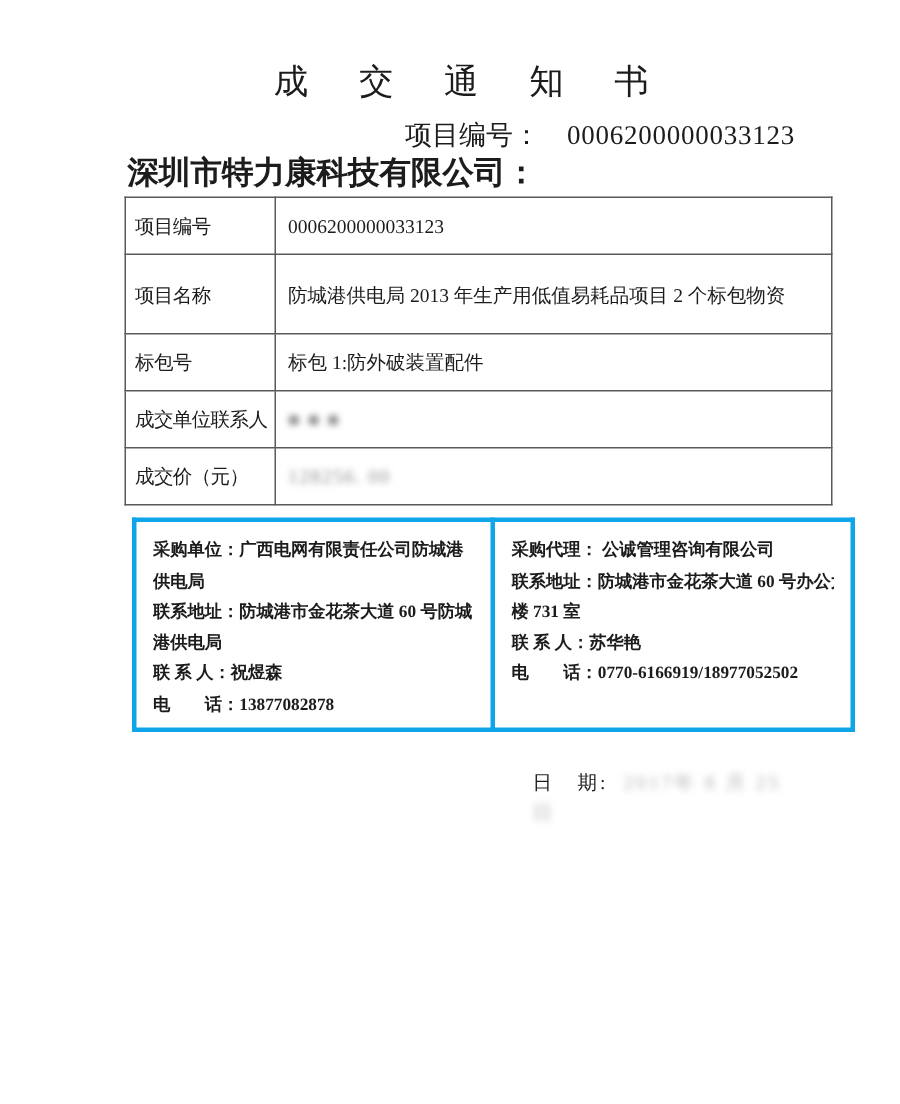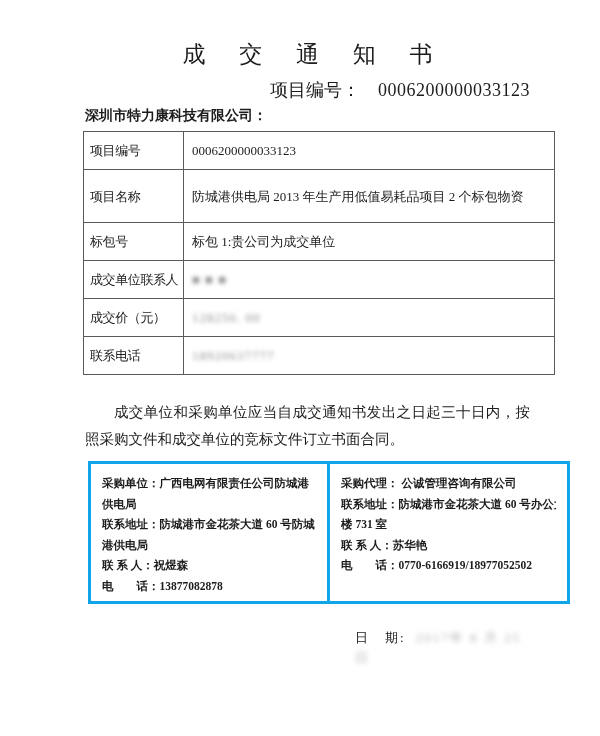--- a/index.html
+++ b/index.html
@@ -27,21 +27,21 @@
   }
   .project-no-line {
     margin-top: 10px;
     text-align: right;
     font-size: 18px;
     line-height: 20px;
   }
   .project-no-line .num { margin-left: 18px; letter-spacing: 0.5px; }
   .recipient {
     margin-top: 5px;
-    font-size: 14px;
+    font-size: 21px;
     font-weight: bold;
     line-height: 21px;
   }
   .para {
     margin: 0;
     font-size: 14.5px;
     line-height: 27px;
     text-indent: 2em;
     text-align: justify;
   }
@@ -135,38 +135,33 @@
         <tr>
           <td class="lbl">项目编号</td>
           <td class="val">0006200000033123</td>
         </tr>
         <tr class="row-name">
           <td class="lbl">项目名称</td>
           <td class="val">防城港供电局 2013 年生产用低值易耗品项目 2 个标包物资</td>
         </tr>
         <tr>
           <td class="lbl">标包号</td>
-          <td class="val">标包 1:贵公司为成交单位</td>
+          <td class="val">标包 1:防外破装置配件</td>
         </tr>
         <tr>
           <td class="lbl">成交单位联系人</td>
           <td class="val"><span class="masked">■ ■ ■</span></td>
         </tr>
         <tr>
           <td class="lbl">成交价（元）</td>
           <td class="val"><span class="masked">128256. 00</span></td>
         </tr>
-        <tr>
-          <td class="lbl">联系电话</td>
-          <td class="val"><span class="masked">18920637777</span></td>
-        </tr>
       </tbody>
     </table>
 
-    <p class="para notice">成交单位和采购单位应当自成交通知书发出之日起三十日内，按照采购文件和成交单位的竞标文件订立书面合同。</p>
 
     <table class="contacts">
       <tbody>
         <tr>
           <td class="left-cell">
             <div class="contact-line">采购单位：广西电网有限责任公司防城港</div>
             <div class="contact-line">供电局</div>
             <div class="contact-line">联系地址：防城港市金花茶大道 60 号防城</div>
             <div class="contact-line">港供电局</div>
             <div class="contact-line">联 系 人：祝煜森</div>

